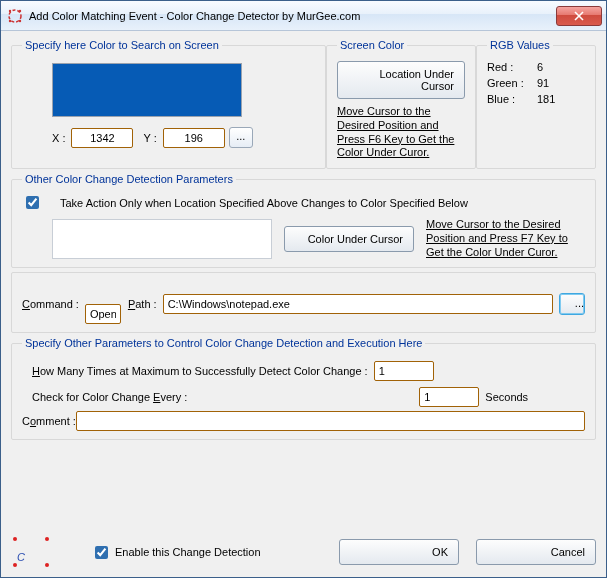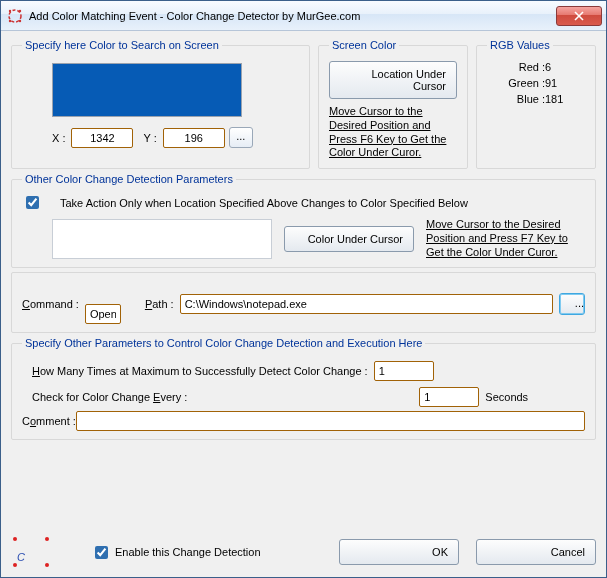--- a/index.html
+++ b/index.html
@@ -16,40 +16,40 @@
     width: 46px; height: 20px; margin-right: 4px; border: 1px solid #8a3a3a; border-radius: 3px;
     background: linear-gradient(to bottom, #f5a5a0 0%, #e6786f 45%, #cf4b3e 46%, #d95b4e 100%);
     display: flex; align-items: center; justify-content: center; color: #fff;
   }
   .closebtn svg { width: 10px; height: 10px; }
   .body { flex: 1; padding: 8px 10px 6px 10px; display: flex; flex-direction: column; gap: 4px; }
   fieldset {
     border: 1px solid #d8d8d8; border-radius: 2px; padding: 6px 10px 8px 10px; margin: 0;
   }
   legend { color: #003399; padding: 0 3px; }
-  .row1 { display: flex; gap: 8px; }
+  .row1 { display: flex; }
   .row1 > fieldset:first-child { flex: 1; }
   .swatch { width: 190px; height: 54px; border: 1px solid #9aa2ae; margin: 6px 0 10px 30px; }
   .xy { display: flex; align-items: center; gap: 4px; margin-left: 24px; }
   .xy label { margin: 0 2px 0 6px; }
   input[type=text] {
     border: 1px solid #a16207; border-radius: 2px; padding: 2px 4px; height: 20px; background: #fff;
   }
   .xy input { width: 62px; text-align: center; }
   .smallbtn {
     width: 24px; height: 21px; border: 1px solid #9aa8b8; border-radius: 3px;
     background: linear-gradient(to bottom, #fff, #e6edf5); text-align: center; line-height: 17px;
   }
   .btn {
     border: 1px solid #8a9aac; border-radius: 3px; padding: 6px 10px; text-align: right;
     background: linear-gradient(to bottom, #fdfdfd, #e4e9ef);
   }
   .btn.focus { border: 1px solid #3fa7e0; box-shadow: 0 0 0 1px #7fcaf0 inset; }
   .rgbrow { display: flex; align-items: center; margin: 4px 0; }
-  .rgbrow span:first-child { width: 58px; text-decoration: underline; text-decoration-color: rgba(0,0,0,0); text-align: right; }
+  .rgbrow span:first-child { width: 50px; text-decoration: underline; text-decoration-color: rgba(0,0,0,0); }
   .u { text-decoration: underline; }
   .note { color: #000; line-height: 1.25; text-decoration: underline; }
   .sec2line { display: flex; align-items: center; gap: 12px; margin-top: 6px; }
   .swatch2 { width: 220px; height: 40px; border: 1px solid #c8ced6; background: #fff; margin-left: 30px; }
   .cmdrow { display: flex; align-items: center; gap: 6px; margin-top: 4px; }
   .cmdrow input.cmd { width: 36px; margin-top: 21px; }
   .cmdrow input.path { flex: 1; }
   .paramrow { display: flex; align-items: center; gap: 6px; margin: 6px 0 2px 10px; }
   .paramrow input { width: 60px; }
   .commentrow { display: flex; align-items: center; margin-top: 4px; }
@@ -137,21 +137,21 @@
           <span>Color Under Cursor</span>
         </div>
         <div class="note" style="flex:1">Move Cursor to the Desired Position and Press  F7  Key to Get the Color Under Curor.</div>
       </div>
     </fieldset>
 
     <fieldset>
       <div class="cmdrow">
         <span><span class="u">C</span>ommand :</span>
         <input type="text" class="cmd" value="Open" style="">
-        <span style="margin-left:18px"><span class="u">P</span>ath :</span>
+        <span style="margin-left:1px"><span class="u">P</span>ath :</span>
         <input type="text" class="path" value="C:\Windows\notepad.exe" style="">
         <div class="smallbtn btn focus" style="width:26px;height:22px;padding:0;line-height:19px">...</div>
       </div>
     </fieldset>
 
     <fieldset>
       <legend>Specify Other Parameters to Control Color Change Detection and Execution Here</legend>
       <div class="paramrow">
         <span><span class="u">H</span>ow Many Times at Maximum to Successfully Detect Color Change :</span>
         <input type="text" value="1" style="">

